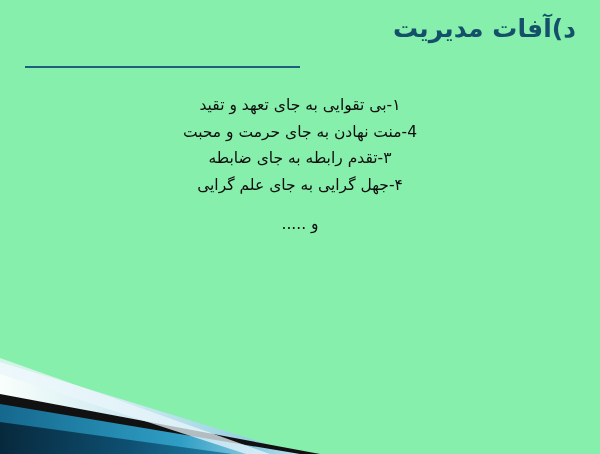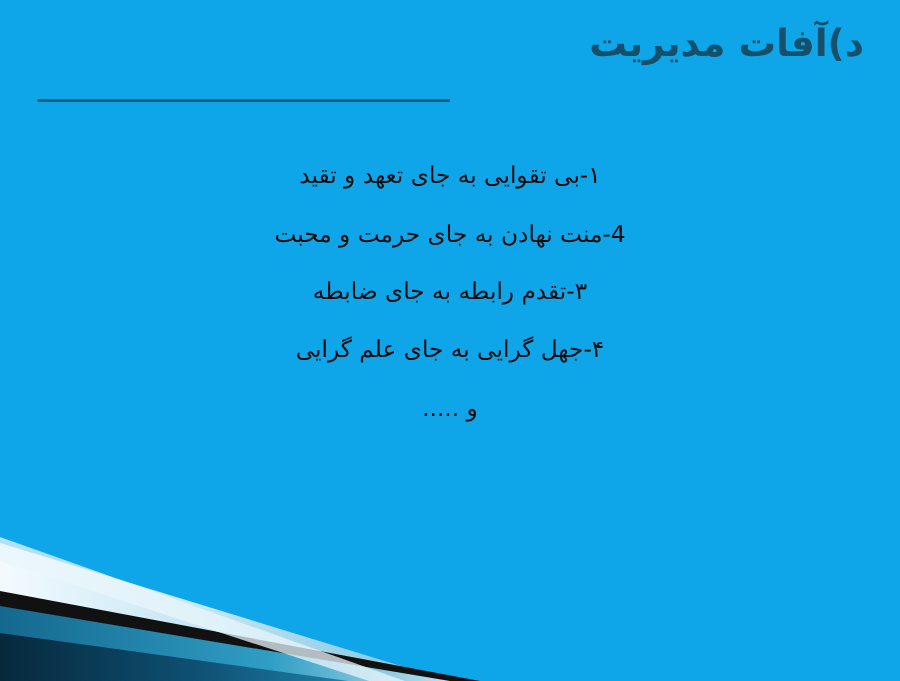--- a/index.html
+++ b/index.html
@@ -10,21 +10,21 @@
     width: 600px;
     height: 454px;
     background: #ffffff;
     font-family: "DejaVu Sans", sans-serif;
     overflow: hidden;
     position: relative;
   }
   .slide {
     position: absolute;
     inset: 0;
-    background: #0ea5e9;
+    background: #86efac;
     overflow: hidden;
   }
   
   .title {
     position: absolute;
     top: 14px;
     right: 24px;
     left: 24px;
     text-align: right;
     direction: rtl;
@@ -60,21 +60,21 @@
     text-align-last: right;
     margin: 0 0 4px 0;
   }
   .list {
     list-style: none;
     margin: 0;
     padding: 0;
   }
   .list li {
     text-align: center;
-    margin: 12px;
+    margin: 0;
     padding: 0;
     line-height: 1.72;
   }
   .tail {
     text-align: center;
     margin-top: 12px;
   }
   
   .deco {
     position: absolute;

